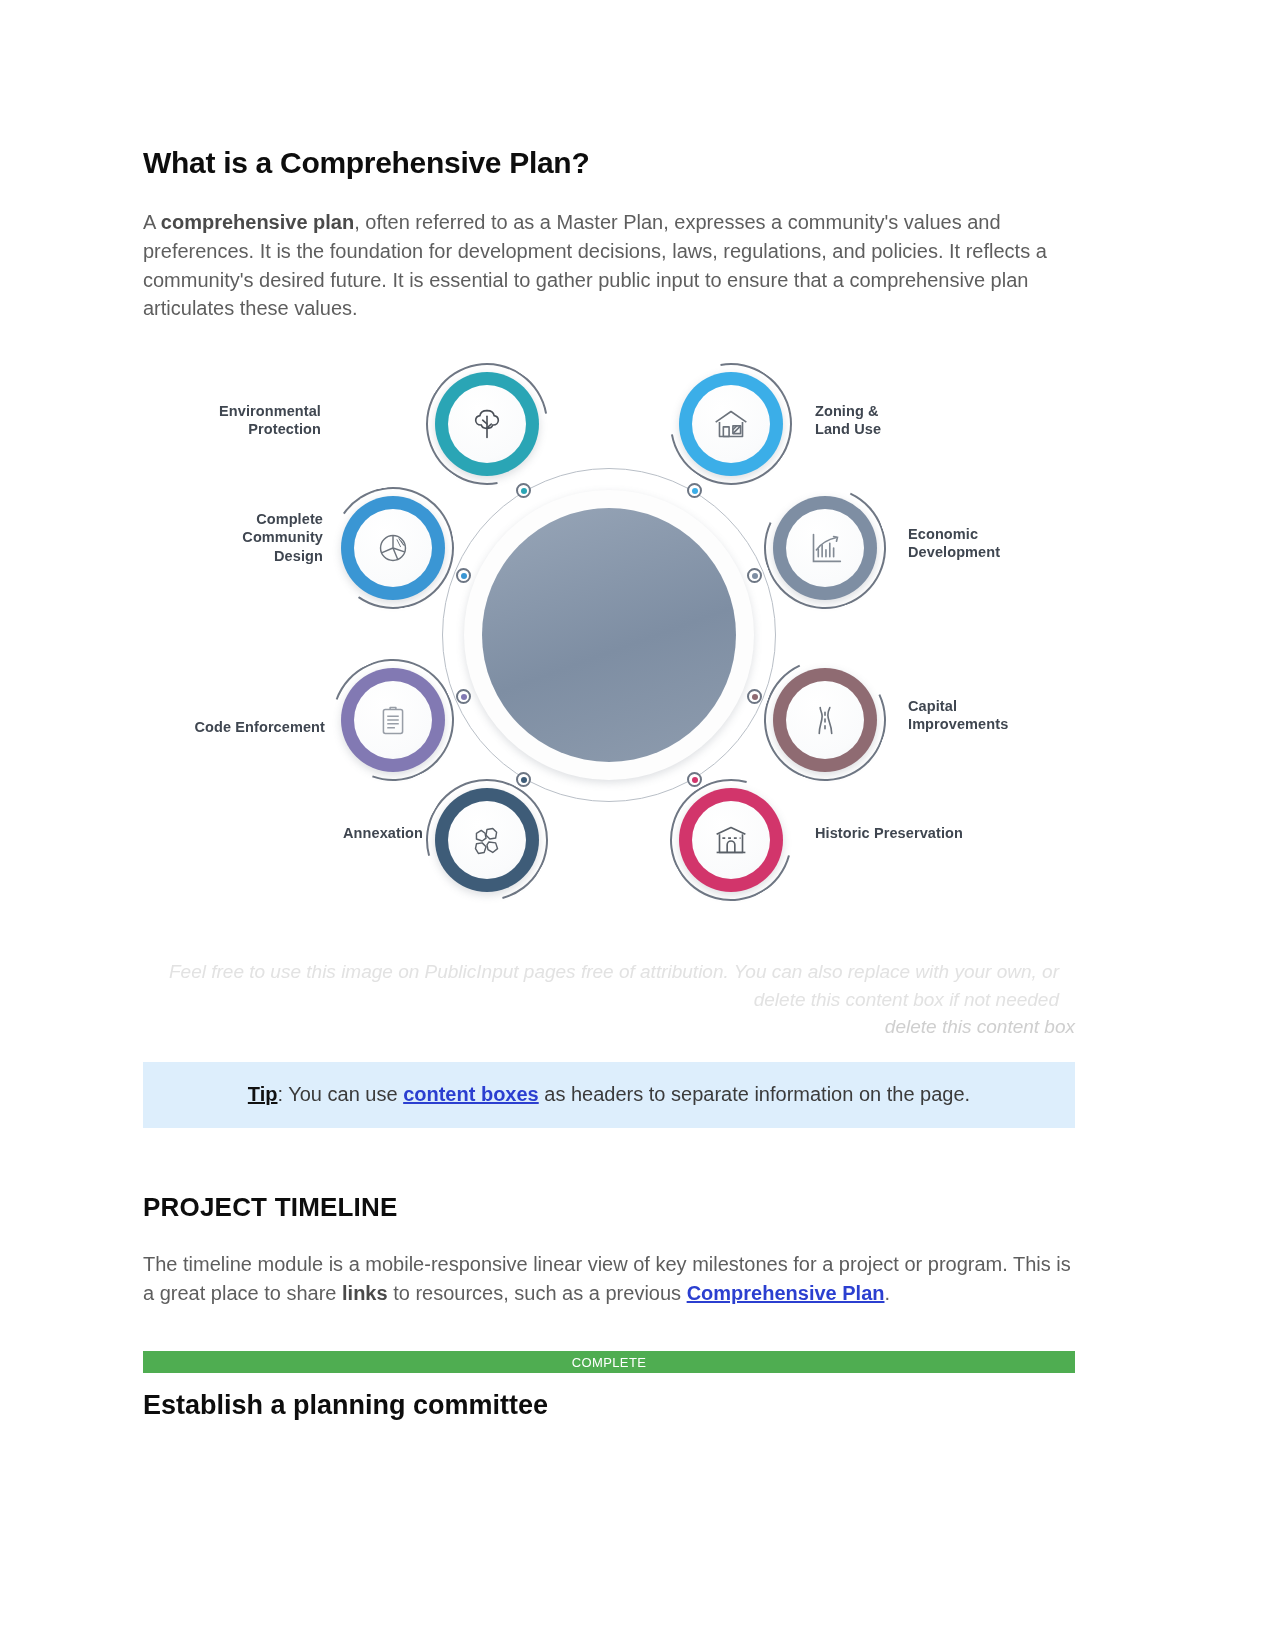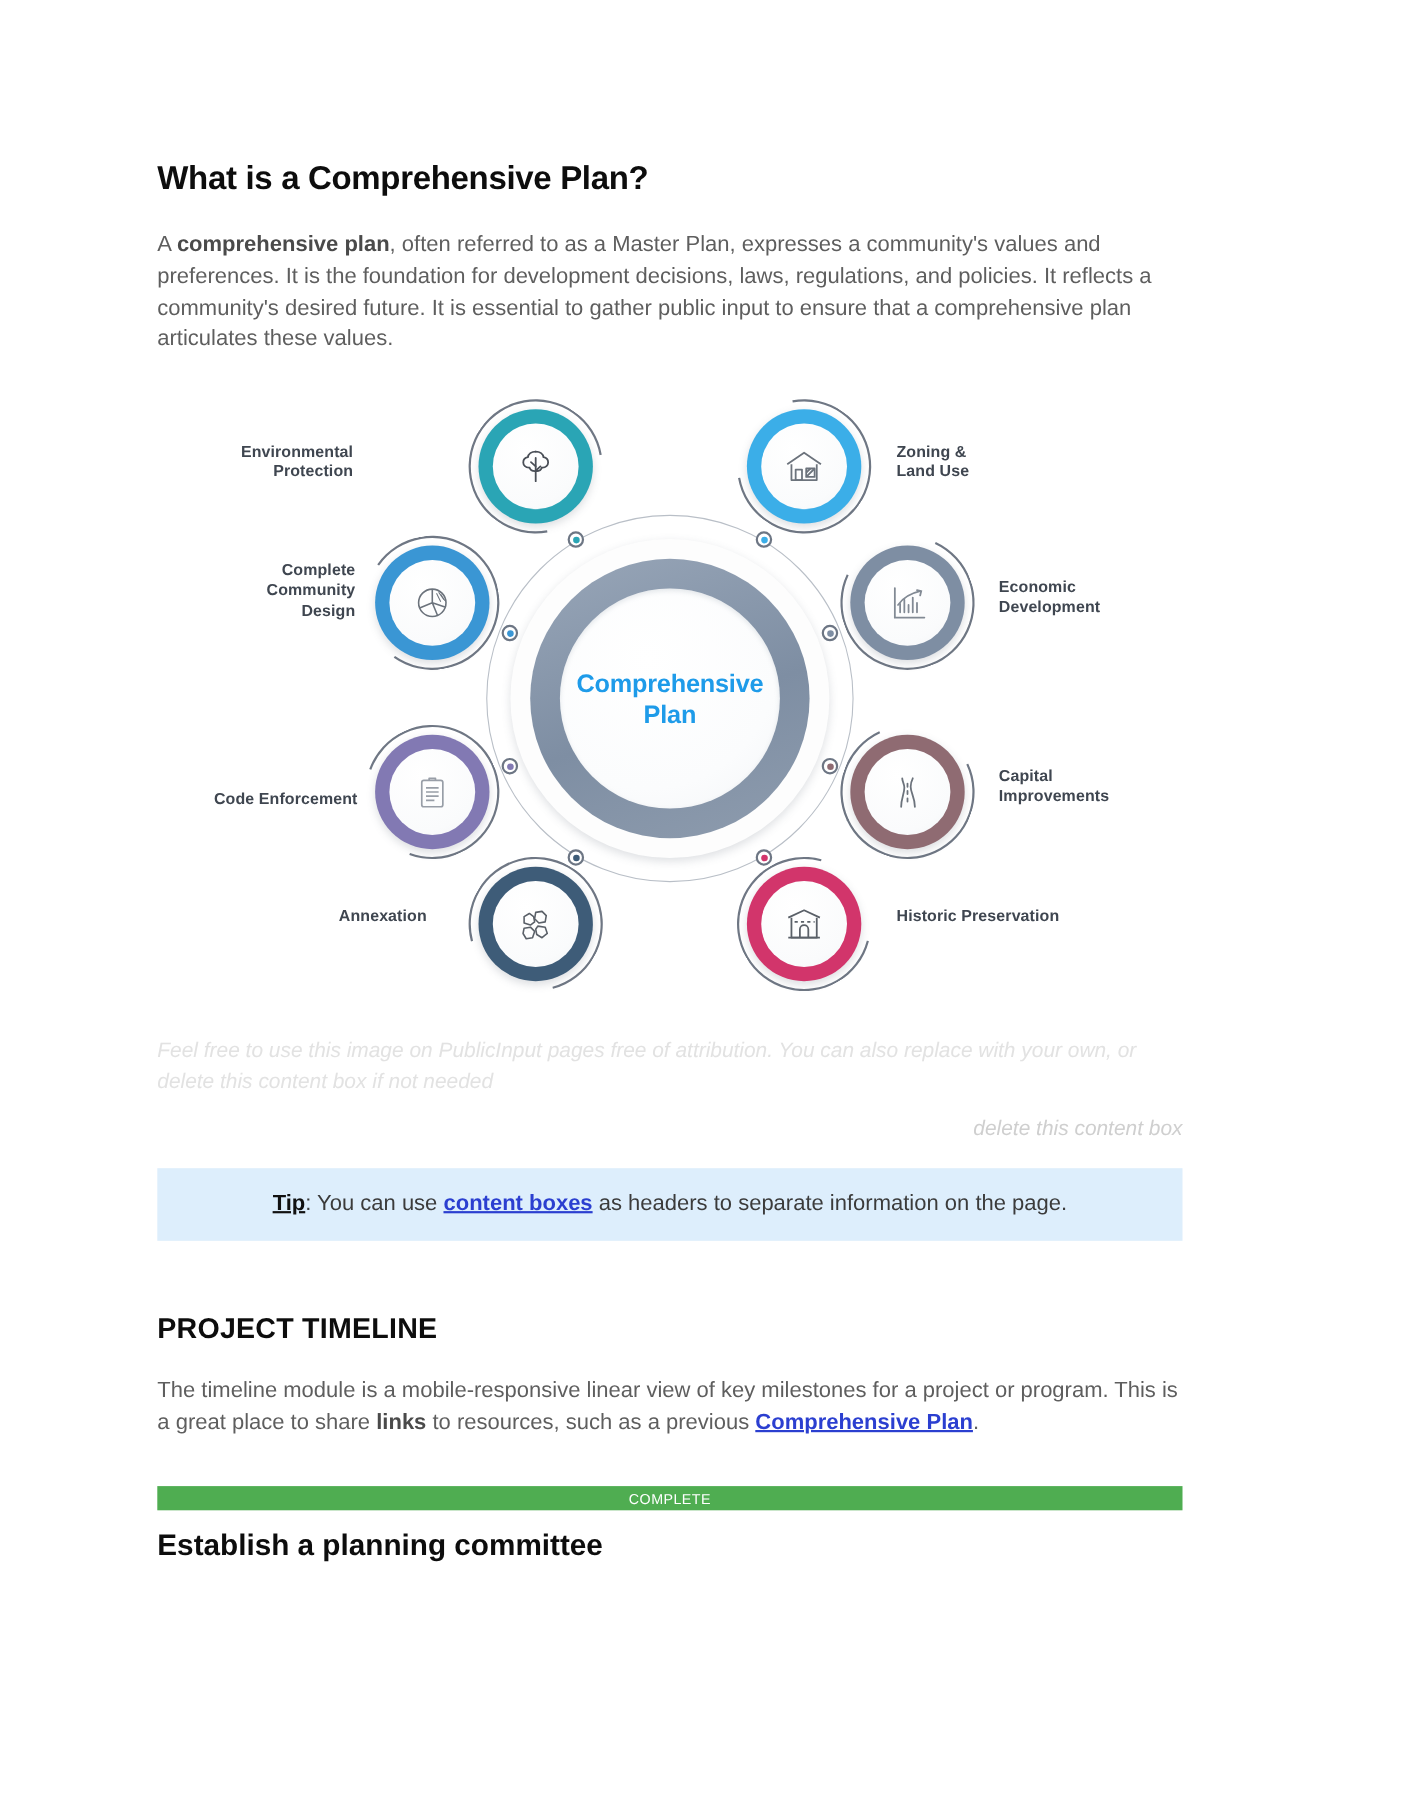--- a/index.html
+++ b/index.html
@@ -82,21 +82,21 @@
   .node svg { width:46px; height:46px; display:block; }
 
   .nlabel {
     position:absolute; font-size:14.5px; font-weight:bold;
     color:#3f4650; line-height:1.26; letter-spacing:0.1px;
   }
 
   
   .caption {
     font-size:19px; font-style:italic; color:#e2e2e2;
-    text-align:left; line-height:1.45; margin:0;
+    text-align:right; line-height:1.45; margin:16px;
   }
   .delete-note {
     font-size:19px; font-style:italic; color:#cfcfcf;
     text-align:right; margin:0;
   }
   .tipbox {
     background:#ddeefc; width:932px;
     padding:18px 0 20px 0;
   }
   .tiptext {
@@ -164,26 +164,20 @@
           </div>
         <div class="orbit-dot" style="left:-8px; bottom:76px;">
             <i style="background:#8279b3"></i>
           </div>
         <div class="orbit-dot" style="left:-8px; top:78px;">
             <i style="background:#3a96d4"></i>
           </div>
 
         <div class="hub-outer"></div>
         <div class="hub-ring"></div>
-        <div class="hub-inner">
-          <div class="hub-label">
-            <div>Comprehensive</div>
-            <div>Plan</div>
-          </div>
-        </div>
       </div>
 
       <div class="node" style="left:292px; top:22px;">
         <div class="arc"></div>
         <div class="ring" style="background:#2aa5b5"></div>
         <div class="hole">
           <svg viewBox="0 0 48 48" fill="none" stroke="#4a4f57" stroke-width="1.7" stroke-linecap="round">
             <path d="M24 10c-4.2 0-7 2.4-7.4 5.3-2.6.5-4.4 2.5-4.4 4.9 0 2.7 2.3 4.9 5.3 4.9h.6c.6 2 2.6 3.4 5.1 3.4 1 0 1.9-.2 2.7-.6"></path>
             <path d="M24 10c4.2 0 7 2.4 7.4 5.3 2.6.5 4.4 2.5 4.4 4.9 0 2.7-2.3 4.9-5.3 4.9h-.6c-.6 2-2.6 3.4-5.1 3.4"></path>
             <path d="M24 16v22"></path>
@@ -270,21 +264,21 @@
         <div class="ring" style="background:#3e5c78"></div>
         <div class="hole">
           <svg viewBox="0 0 48 48" fill="none" stroke="#5a6068" stroke-width="1.5" stroke-linejoin="round">
             <path d="M13 17l5-3 4 3 1 5-4 3-6-2z"></path>
             <path d="M24 13l6-1 4 4-1 6-6 1-4-4z"></path>
             <path d="M13 28l6-1 4 4-2 6-6 1-3-5z"></path>
             <path d="M26 26l7 1 2 6-5 4-5-3-1-5z"></path>
           </svg>
         </div>
       </div>
-      <div class="nlabel" style="left:130px; top:474px; width:150px; text-align:center;">
+      <div class="nlabel" style="left:130px; top:474px; width:150px; text-align:right;">
         <div>Annexation</div>
       </div>
 
       <div class="node" style="left:198px; top:318px;">
         <div class="arc" style="transform:rotate(155deg)"></div>
         <div class="ring" style="background:#8279b3"></div>
         <div class="hole">
           <svg viewBox="0 0 48 48" fill="none" stroke="#989ea7" stroke-width="1.6" stroke-linejoin="round">
             <rect x="14" y="13" width="20" height="25" rx="2"></rect>
             <path d="M21 13v-2h6v2"></path>

